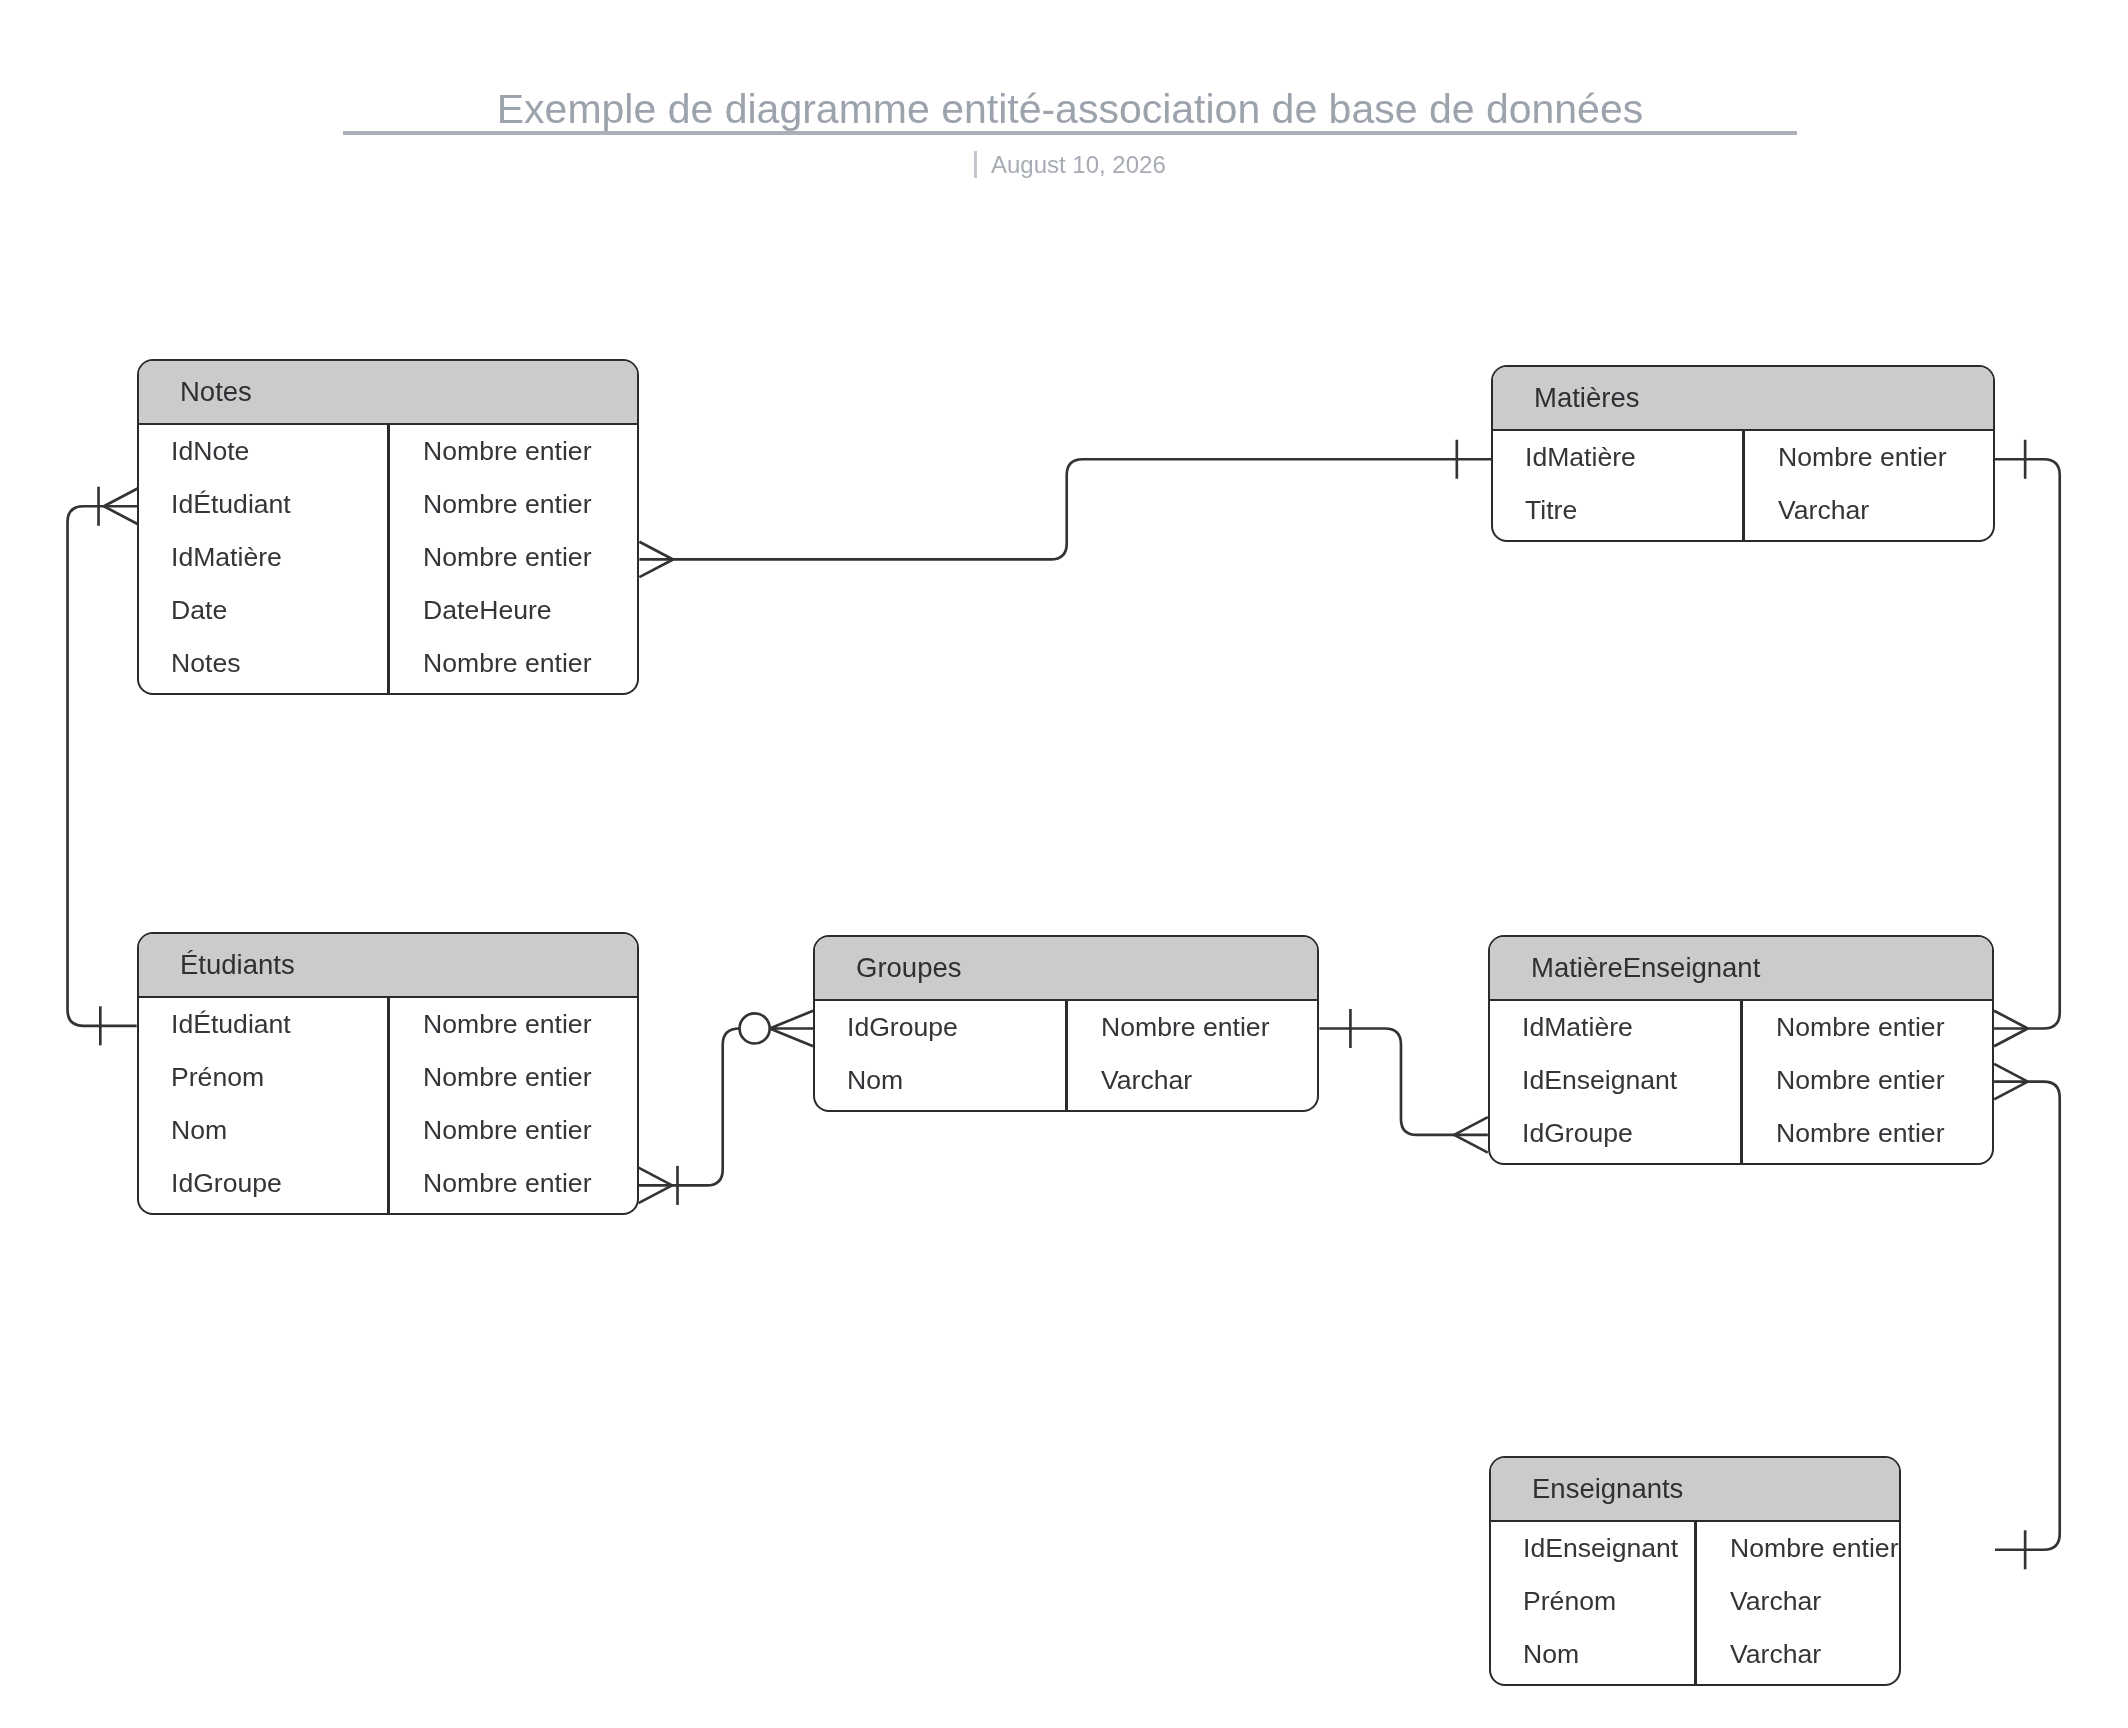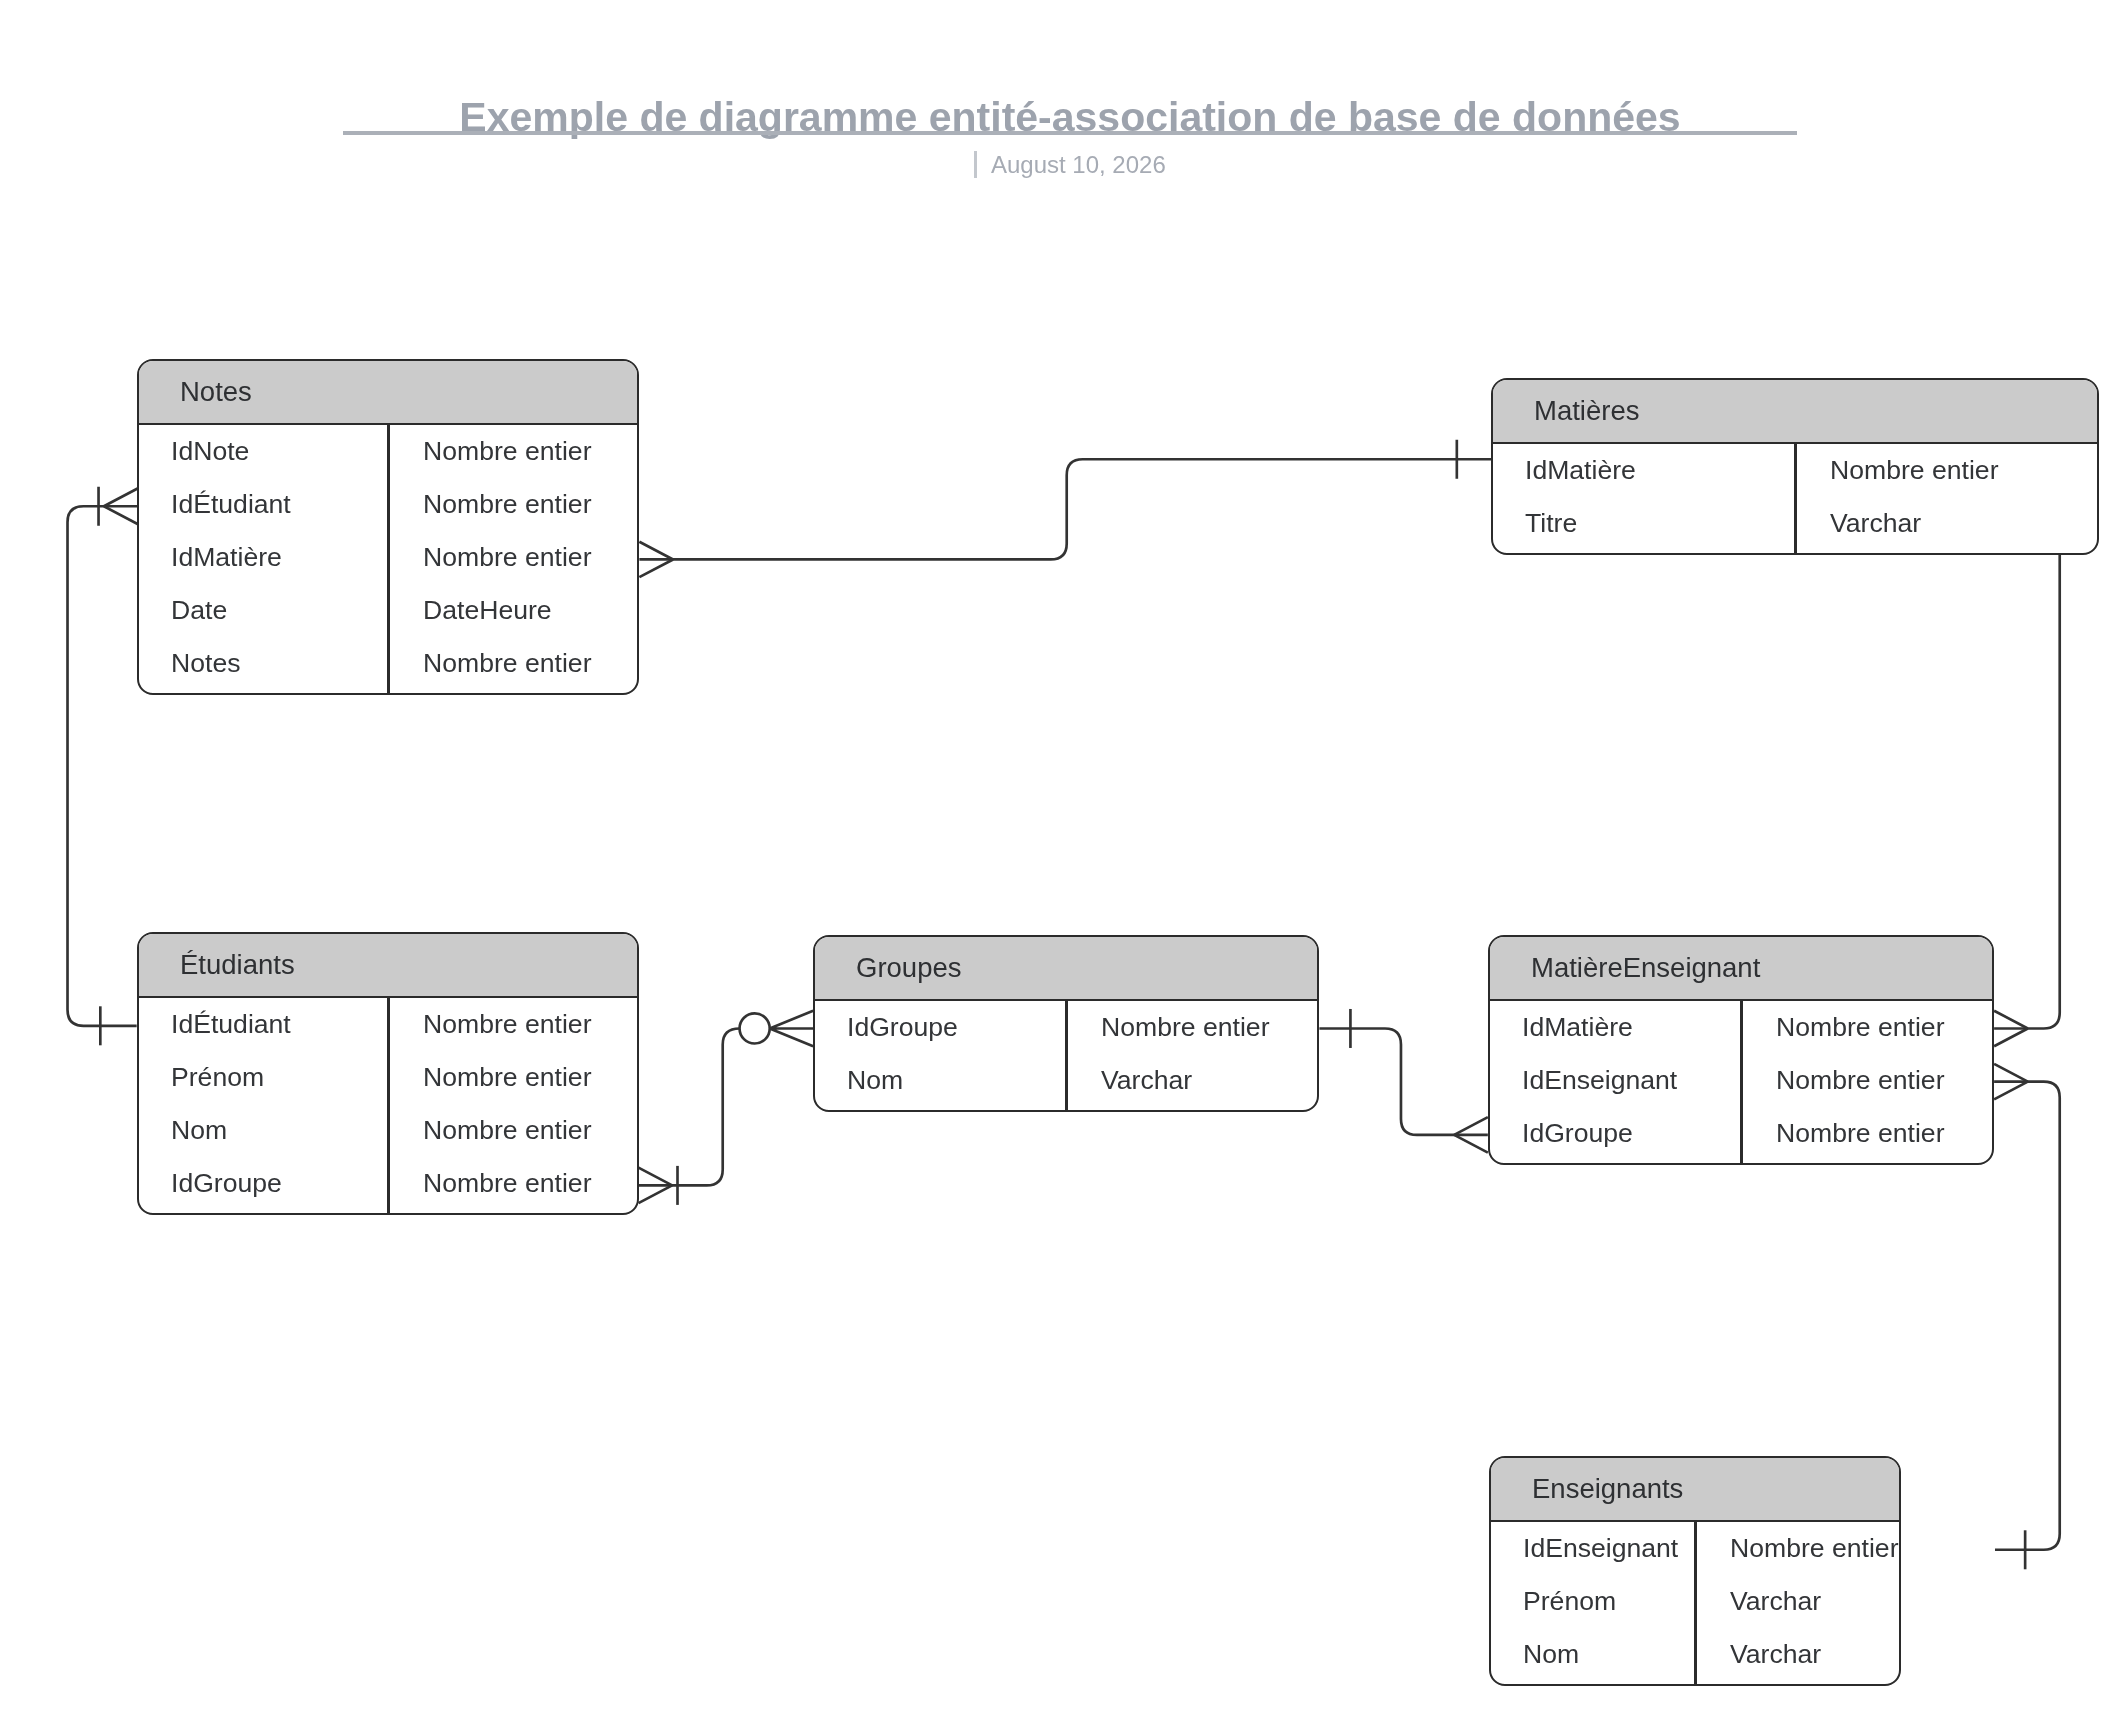--- a/index.html
+++ b/index.html
@@ -19,22 +19,22 @@
     background:#ffffff;
     font-family:"Liberation Sans","DejaVu Sans",sans-serif;
     overflow:hidden;
     -webkit-font-smoothing:antialiased;
   }
   .title-wrap{
     position:absolute;left:343px;top:78px;width:1454px;
     text-align:center;
   }
   .page-title{
-    margin:16px;
-    font-size:41px;line-height:46px;font-weight:bold;
+    margin:8px;
+    font-size:41px;line-height:46px;font-weight:normal;
     color:var(--title);
     letter-spacing:0px;
     white-space:nowrap;
   }
   .title-underline{
     position:absolute;left:343px;top:131px;width:1454px;height:3.5px;
     background:var(--underline);
   }
   .date-row{
     position:absolute;left:343px;top:147px;width:1454px;height:35px;
@@ -156,21 +156,21 @@
           <span class="cell name">Date</span>
           <span class="cell type">DateHeure</span>
         </div>
         <div class="entity-row">
           <span class="cell name">Notes</span>
           <span class="cell type">Nombre entier</span>
         </div>
       </div>
   </div>
 
-  <div class="entity" style="left:1491px;top:378px;width:608px">
+  <div class="entity" style="left:1491px;top:365px;width:504px">
     <div class="entity-header">
       <span>Matières</span>
     </div>
     <div class="entity-body">
       <div class="col-divider"></div>
     <div class="entity-row">
           <span class="cell name">IdMatière</span>
           <span class="cell type">Nombre entier</span>
         </div>
         <div class="entity-row">

